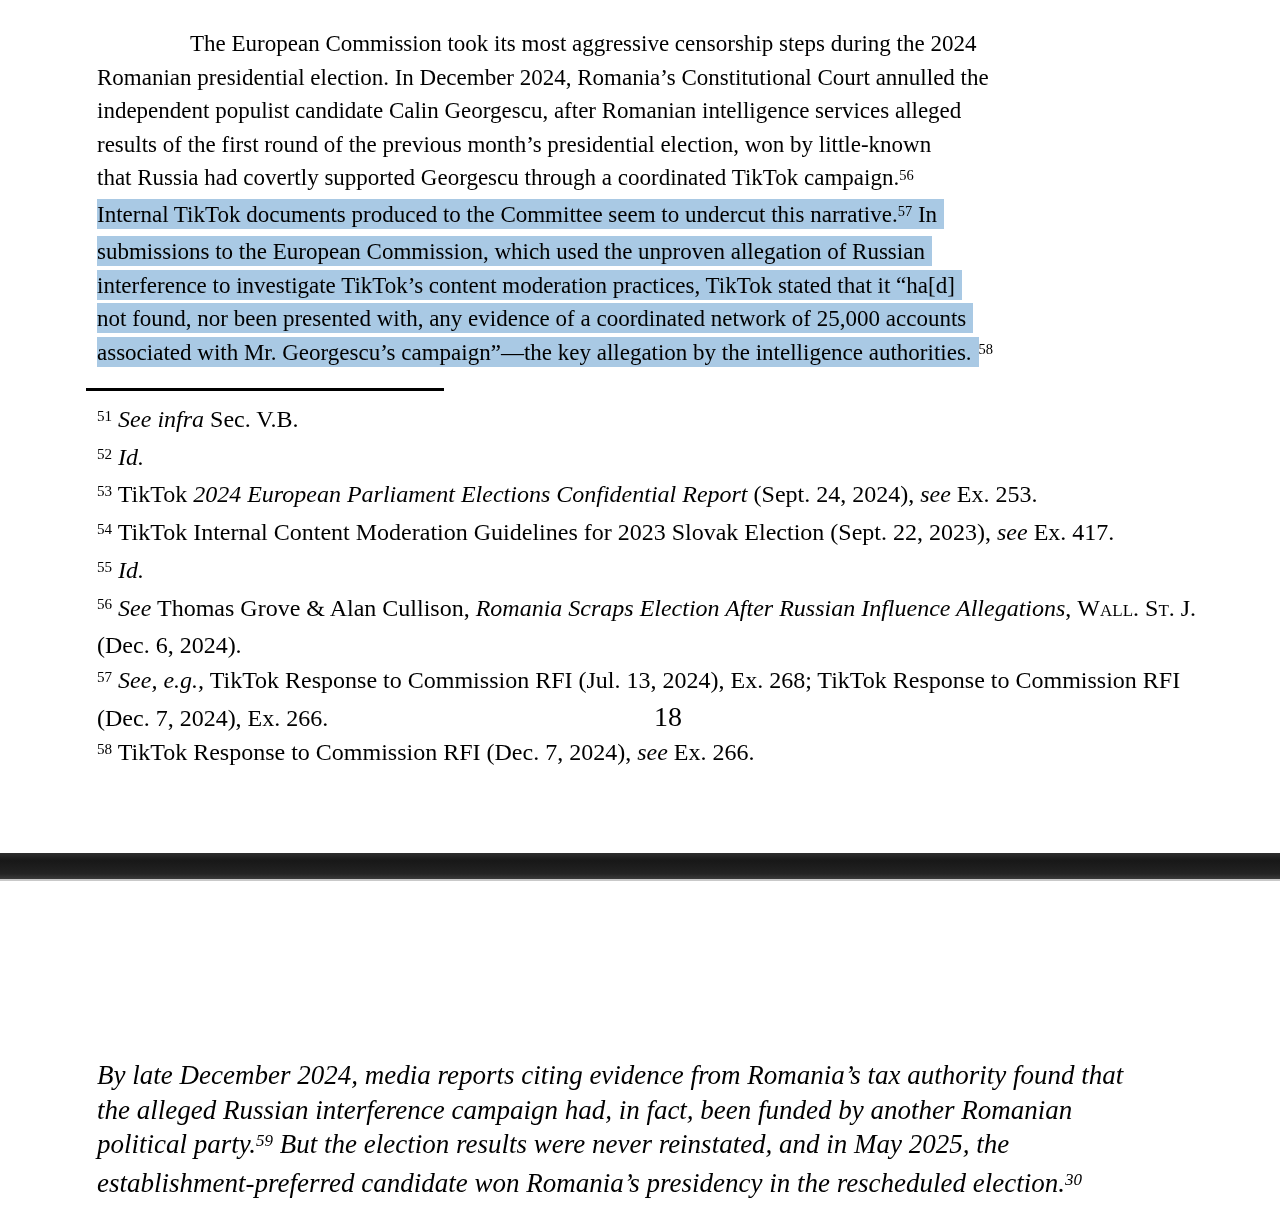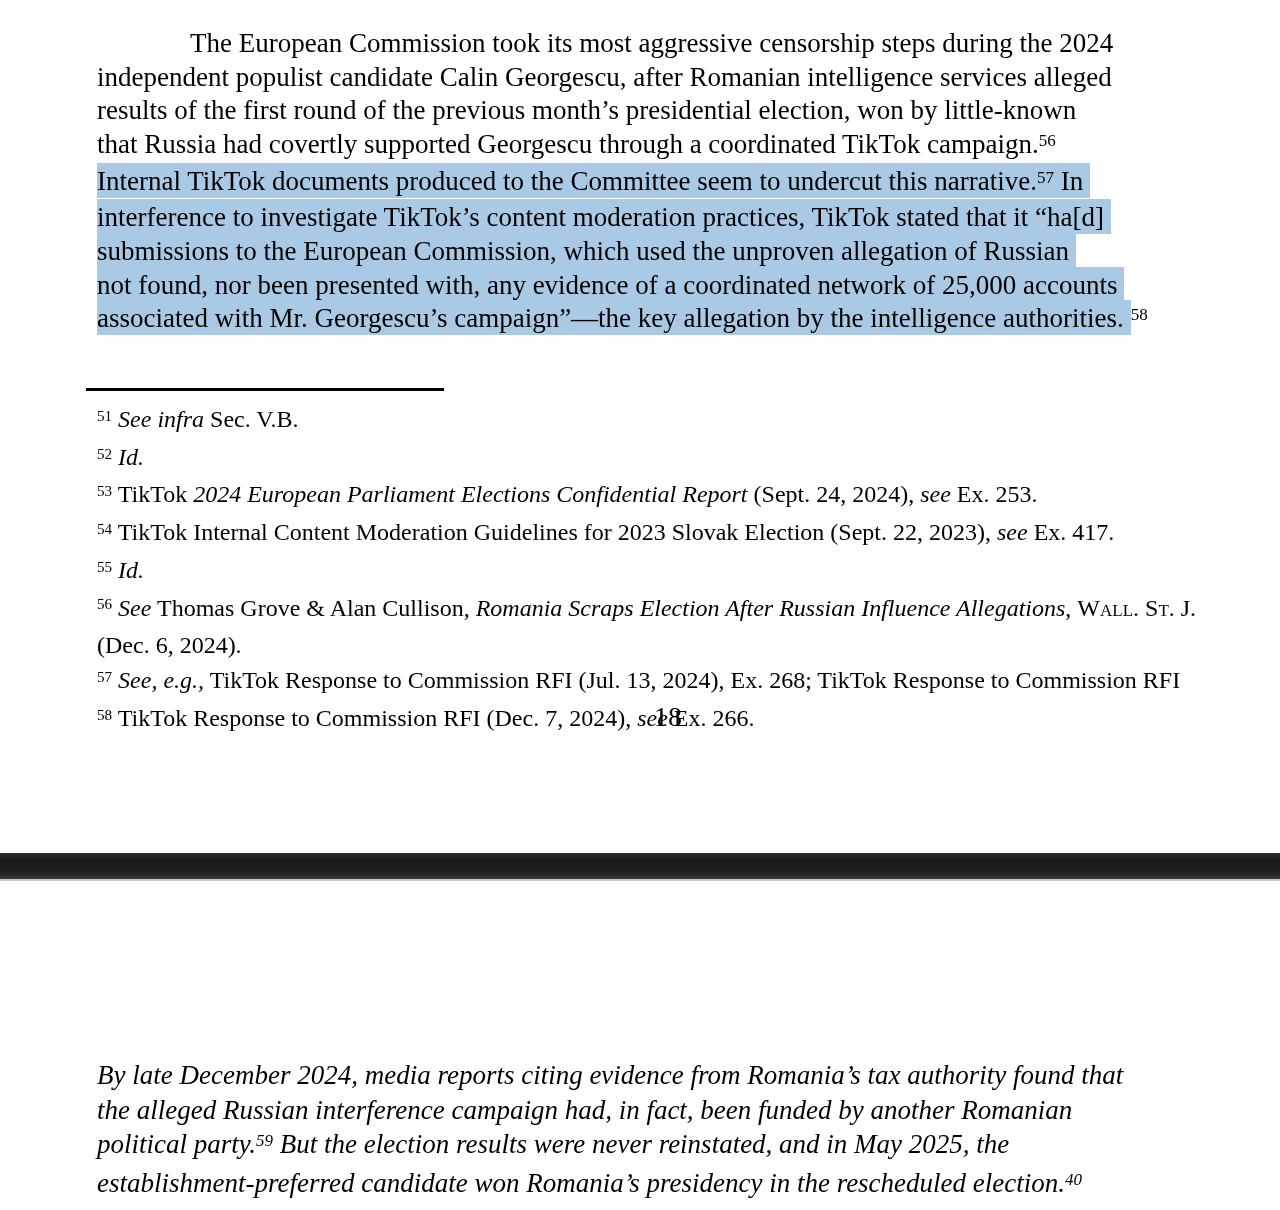--- a/index.html
+++ b/index.html
@@ -6,21 +6,21 @@
   html,body { margin:0; padding:0; }
   body {
     width:1280px; height:1210px;
     background:#ffffff;
     color:#000000;
     font-family:"Liberation Serif", serif;
     position:relative;
     overflow:hidden;
   }
   .textblock { position:absolute; left:97px; width:1126px; }
-  #para-p18 { top:27px;  font-size:27px; line-height:33.6px; }
+  #para-p18 { top:27px;  font-size:23px; line-height:33.6px; }
   #para-p19 { top:1058px; font-size:27px; line-height:34.6px;font-style:italic; }
   .line { white-space:pre; }
   .indent { padding-left:93px; }
   .sup { font-size:0.63em; position:relative; top:-0.40em;margin-top:8px; }
   .i   { font-style:italic; }
   .sc  { font-variant:small-caps;text-align:center; }
   .hl  { background-color:var(--hl,#a9c9e4); padding:2.5px 7px 2.5px 0; }
   .fn-sep {
     position:absolute; left:86px; top:388px;
     width:358px; height:3px; background:#000;
@@ -37,26 +37,27 @@
     position:absolute; left:0; top:853px; width:1280px; height:26px;
     background:linear-gradient(180deg,#2e2e2e 0%,#181818 30%,#232323 80%,#3a3a3a 100%);
     border-bottom:2px solid #c9c9c9;
   }
 </style>
 </head>
 <body>
 
 <div id="para-p18" class="textblock">
     <div class="line indent"><span class="">The European Commission took its most aggressive censorship steps during the 2024</span></div>
+    <div class="line"><span class="">Romanian presidential election. In December 2024, Romania’s Constitutional Court annulled the</span></div>
     <div class="line"><span class="">independent populist candidate Calin Georgescu, after Romanian intelligence services alleged</span></div>
     <div class="line"><span class="">results of the first round of the previous month’s presidential election, won by little-known</span></div>
     <div class="line"><span class="">that Russia had covertly supported Georgescu through a coordinated TikTok campaign.</span><span class="sup">56</span></div>
     <div class="line"><span class="hl"><span class="">Internal TikTok documents produced to the Committee seem to undercut this narrative.</span><span class="sup">57</span><span class=""> In</span></span></div>
+    <div class="line"><span class="hl"><span class="">submissions to the European Commission, which used the unproven allegation of Russian</span></span></div>
     <div class="line"><span class="hl"><span class="">interference to investigate TikTok’s content moderation practices, TikTok stated that it “ha[d]</span></span></div>
-    <div class="line"><span class="hl"><span class="">submissions to the European Commission, which used the unproven allegation of Russian</span></span></div>
     <div class="line"><span class="hl"><span class="">not found, nor been presented with, any evidence of a coordinated network of 25,000 accounts</span></span></div>
     <div class="line"><span class="hl"><span class="">associated with Mr. Georgescu’s campaign”—the key allegation by the intelligence authorities.</span></span><span class="sup">58</span></div>
   </div>
 
 <div class="fn-sep"></div>
 
 <div id="footnotes">
     <div class="footnote">
       <div class="line"><span class="sup">51</span><span class=""> </span><span class="i">See infra</span><span class=""> Sec. V.B.</span></div>
     </div>
@@ -71,28 +72,29 @@
     </div>
     <div class="footnote">
       <div class="line"><span class="sup">55</span><span class=""> </span><span class="i">Id.</span></div>
     </div>
     <div class="footnote">
       <div class="line"><span class="sup">56</span><span class=""> </span><span class="i">See</span><span class=""> Thomas Grove &amp; Alan Cullison, </span><span class="i">Romania Scraps Election After Russian Influence Allegations</span><span class="">, </span><span class="sc">Wall. St. J.</span></div>
       <div class="line"><span class="">(Dec. 6, 2024).</span></div>
     </div>
     <div class="footnote">
       <div class="line"><span class="sup">57</span><span class=""> </span><span class="i">See, e.g.,</span><span class=""> TikTok Response to Commission RFI (Jul. 13, 2024), Ex. 268; TikTok Response to Commission RFI</span></div>
+      <div class="line"><span class="">(Dec. 7, 2024), Ex. 266.</span></div>
     </div>
     <div class="footnote">
       <div class="line"><span class="sup">58</span><span class=""> TikTok Response to Commission RFI (Dec. 7, 2024), </span><span class="i">see</span><span class=""> Ex. 266.</span></div>
     </div>
   </div>
 
 <div class="pagenum">18</div>
 
 <div class="page-break-bar"></div>
 
 <div id="para-p19" class="textblock">
     <div class="line"><span class="">By late December 2024, media reports citing evidence from Romania’s tax authority found that</span></div>
     <div class="line"><span class="">the alleged Russian interference campaign had, in fact, been funded by another Romanian</span></div>
     <div class="line"><span class="">political party.</span><span class="sup">59</span><span class=""> But the election results were never reinstated, and in May 2025, the</span></div>
-    <div class="line"><span class="">establishment-preferred candidate won Romania’s presidency in the rescheduled election.</span><span class="sup">40</span></div>
+    <div class="line"><span class="">establishment-preferred candidate won Romania’s presidency in the rescheduled election.</span><span class="sup">30</span></div>
   </div>
 
 </body></html>

